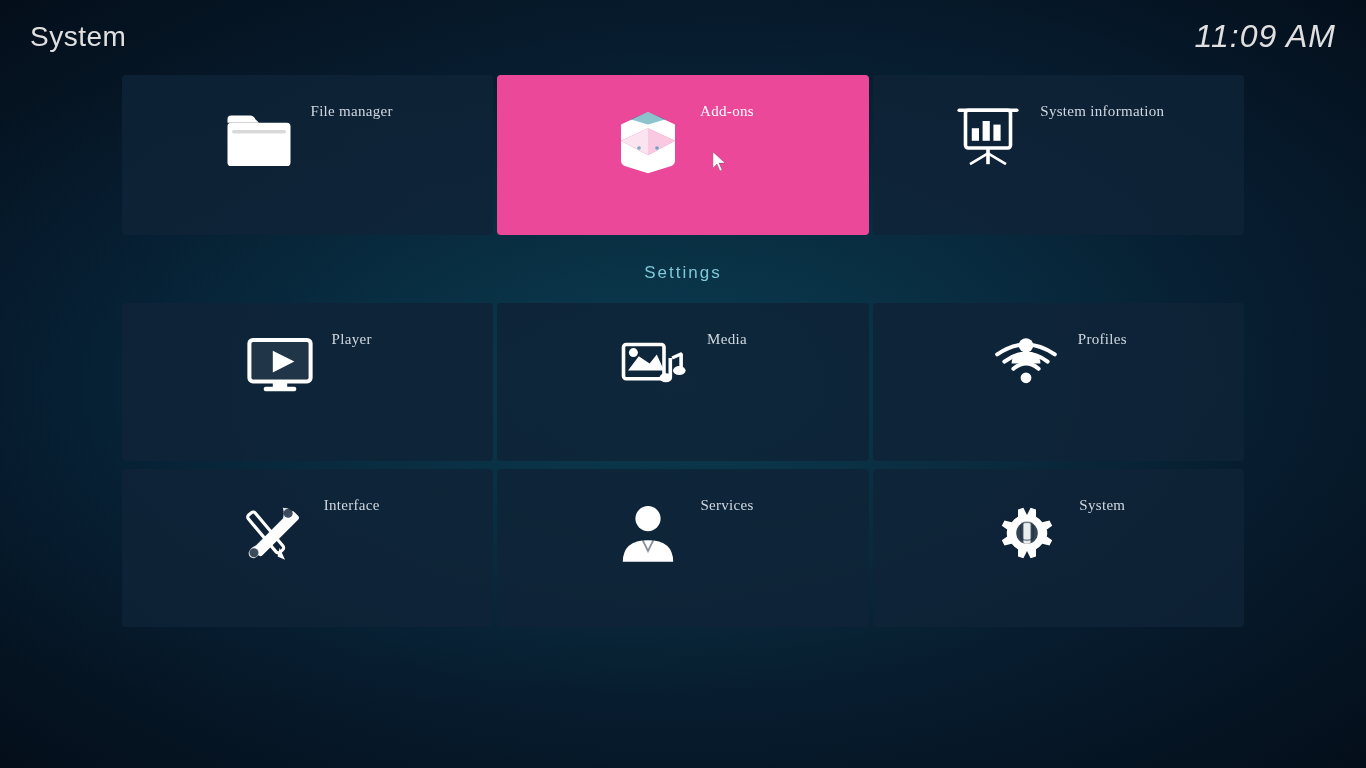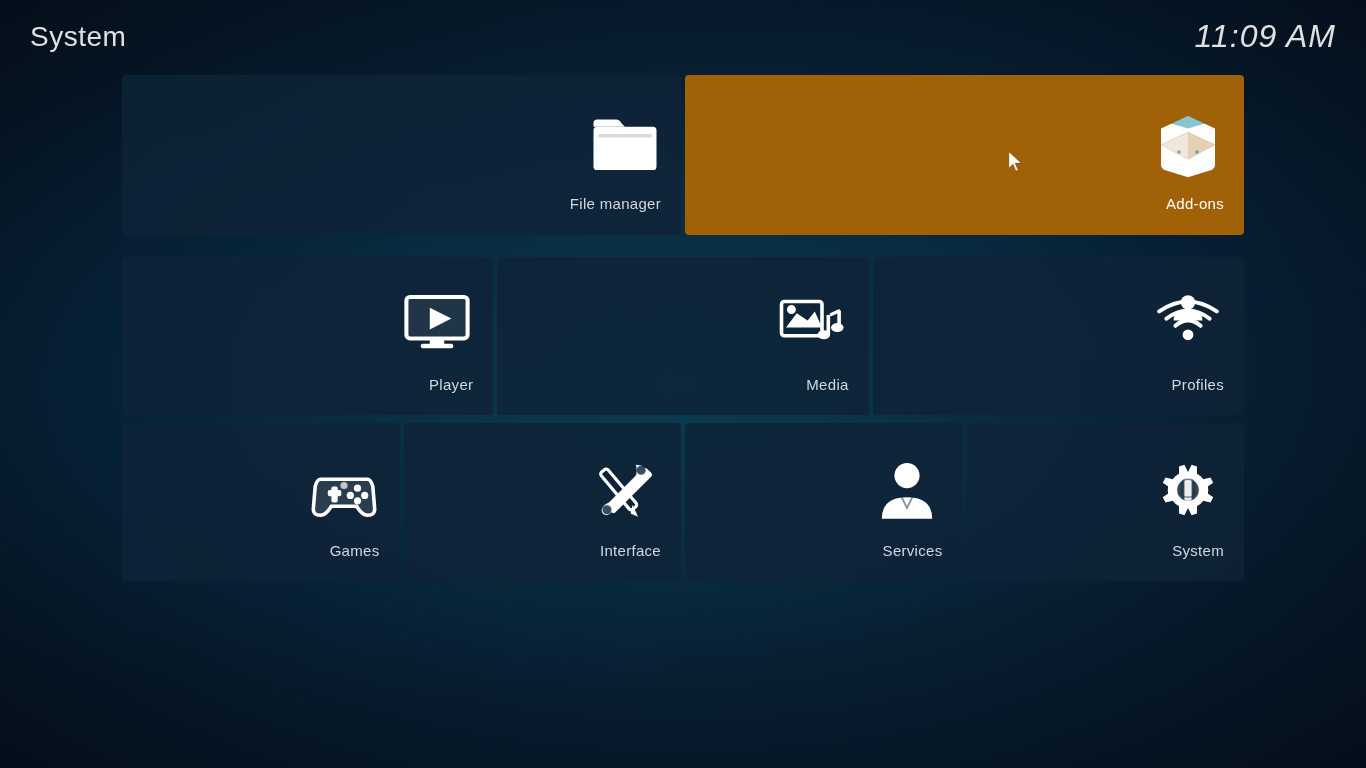--- a/index.html
+++ b/index.html
@@ -59,34 +59,34 @@
 
     
     .top-row {
       display: flex;
       gap: 0;
       margin-bottom: 18px;
     }
 
     .tile {
       display: flex;
-      flex-direction: column;
-      align-items: flex-end;
+      align-items: flex-start;
       justify-content: center;
       background: rgba(15, 35, 55, 0.85);
       border-radius: 4px;
       padding: 28px 20px 20px;
       cursor: pointer;
       transition: background 0.2s;
       gap: 16px;
       position: relative;
+      font-family: Liberation Serif, serif;
     }
 
     .tile.active {
-      background: #a16207;
+      background: #ec4899;
     }
 
     .tile-label {
       font-size: 15px;
       font-weight: 400;
       color: #d0d8e0;
       text-align: center;
       letter-spacing: 0.3px;
     }
 
@@ -196,24 +196,44 @@
           <circle cx="50" cy="50" r="2" fill="rgba(26,138,158,0.6)"></circle>
         </svg>
       </div>
       <span class="tile-label">Add-ons</span>
 
       <svg class="cursor-overlay" viewBox="0 0 16 20" xmlns="http://www.w3.org/2000/svg">
         <path d="M0 0 L0 16 L4 12 L7 19 L9 18 L6 11 L12 11 Z" fill="white" stroke="rgba(0,0,0,0.4)" stroke-width="0.5"></path>
       </svg>
     </div>
 
+    <div class="tile">
+      <div class="tile-icon">
+        <svg viewBox="0 0 80 80" xmlns="http://www.w3.org/2000/svg">
+
+          <rect x="15" y="8" width="50" height="42" rx="3" fill="none" stroke="white" stroke-width="4"></rect>
+
+          <rect x="22" y="28" width="8" height="14" fill="white"></rect>
+          <rect x="34" y="20" width="8" height="22" fill="white"></rect>
+          <rect x="46" y="24" width="8" height="18" fill="white"></rect>
+
+          <line x1="40" y1="50" x2="40" y2="68" stroke="white" stroke-width="4"></line>
+          <line x1="20" y1="68" x2="40" y2="56" stroke="white" stroke-width="3"></line>
+          <line x1="60" y1="68" x2="40" y2="56" stroke="white" stroke-width="3"></line>
+
+          <line x1="8" y1="8" x2="72" y2="8" stroke="white" stroke-width="4" stroke-linecap="round"></line>
+        </svg>
+      </div>
+      <span class="tile-label">System information</span>
+    </div>
 
 
   </div>
 
+  <div class="settings-label">Settings</div>
 
   <div class="grid-row">
 
     <div class="tile">
       <div class="tile-icon">
         <svg viewBox="0 0 80 80" xmlns="http://www.w3.org/2000/svg">
 
           <rect x="6" y="10" width="68" height="46" rx="4" fill="none" stroke="white" stroke-width="4.5"></rect>
 
           <polygon points="32,22 32,46 56,34" fill="white"></polygon>
@@ -262,41 +282,20 @@
           <path d="M24 36 Q24 24 40 24 Q56 24 56 36" fill="white"></path>
         </svg>
       </div>
       <span class="tile-label">Profiles</span>
     </div>
 
   </div>
 
   <div class="grid-row">
 
-    <div class="tile">
-      <div class="tile-icon">
-        <svg viewBox="0 0 80 80" xmlns="http://www.w3.org/2000/svg">
-
-          <path d="M14 28 Q10 28 8 36 L6 60 Q5 68 14 68 Q20 68 26 58 L54 58 Q60 68 66 68 Q75 68 74 60 L72 36 Q70 28 66 28 Z" fill="none" stroke="white" stroke-width="4"></path>
-          <path d="M14 28 Q10 28 8 36 L6 60 Q5 68 14 68 Q20 68 26 58 L54 58 Q60 68 66 68 Q75 68 74 60 L72 36 Q70 28 66 28 Z" fill="rgba(255,255,255,0.12)"></path>
-
-          <rect x="26" y="36" width="7" height="18" rx="2" fill="white"></rect>
-
-          <rect x="22" y="40" width="15" height="7" rx="2" fill="white"></rect>
-
-          <circle cx="55" cy="38" r="4" fill="white"></circle>
-          <circle cx="63" cy="46" r="4" fill="white"></circle>
-          <circle cx="55" cy="52" r="4" fill="white"></circle>
-          <circle cx="47" cy="46" r="4" fill="white"></circle>
-
-          <circle cx="40" cy="35" r="4" fill="white" opacity="0.7"></circle>
-        </svg>
-      </div>
-      <span class="tile-label">Games</span>
-    </div>
 
     <div class="tile">
       <div class="tile-icon">
         <svg viewBox="0 0 80 80" xmlns="http://www.w3.org/2000/svg">
 
           <rect x="38" y="6" width="12" height="62" rx="3" fill="white" transform="rotate(45 40 40)"></rect>
 
           <rect x="30" y="8" width="10" height="54" rx="3" fill="none" stroke="white" stroke-width="3.5" transform="rotate(-40 40 40)"></rect>
 
           <polygon points="28,64 36,58 32,72" fill="white" transform="rotate(-40 40 40)"></polygon>

